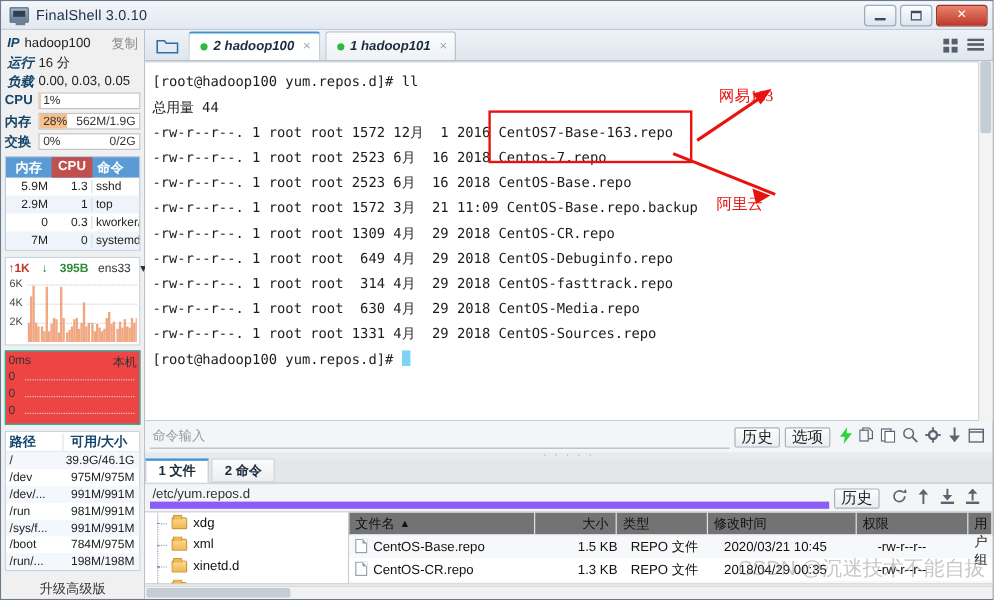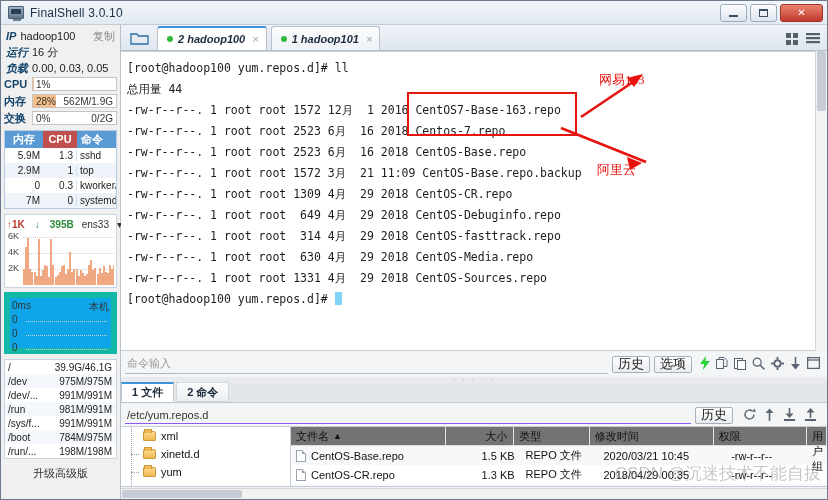--- a/index.html
+++ b/index.html
@@ -107,21 +107,21 @@
   .netlegend .dn { color: #2e8b3a; font-weight: bold; margin-left: 10px; }
   .netlegend .iface { margin-left: 8px; color: #333; }
   .graph { position: relative; height: 54px; }
   .graph .ylab { position: absolute; left: 1px; font-size: 9px; color: #444; }
   .graph .plot { position: absolute; left: 16px; right: 0; top: 0; bottom: 0; overflow: hidden; }
   .graph .plot .bar {
     position: absolute; bottom: 0; width: 2px; background: #f0a882;
   }
   .graph .grid { position: absolute; left: 16px; right: 0; border-top: 1px dotted #cfcfcf; }
 
-  .latbox { margin-top: 4px; border: 6px solid #14b8a6; background: #0ea5e9; padding: 2px; height: 62px; position: relative; }
+  .latbox { margin-top: 4px; border: 1px solid #14b8a6; background: #ef4444; padding: 2px; height: 62px; position: relative; }
   .latbox .hdr { display: flex; font-size: 10px; color: #333; }
   .latbox .hdr .r { margin-left: auto; }
   .latbox .zl { font-size: 10px; color: #333; height: 14px; position: relative; }
   .latbox .zl .dots { position: absolute; left: 14px; right: 2px; top: 7px; border-top: 1px dotted #d0d0d0; }
 
   .diskbox { margin-top: 5px; border: 1px solid #c8d4e0; background: #fff; }
   .diskbox .dh { display: flex; font-size: 11px; font-weight: bold; color: #14456b; height: 17px; align-items: center; border-bottom: 1px solid #dfe6ee;}
   .diskbox .dh .p { width: 48px; padding-left: 3px; border-right: 1px solid #dfe6ee; }
   .diskbox .dh .s { flex: 1; padding-left: 6px; }
   .diskbox .dr { display: flex; font-size: 10px; height: 14px; align-items: center; color: #222; }
@@ -214,21 +214,21 @@
   }
   .ltab.active { background: #fff; border-color: #c3c9d0; border-bottom-color: #fff; border-top: 2px solid #3f93d6; }
   .ltab:not(.active) { background: linear-gradient(#fafbfc,#eceff2); border-color:#d3d8dd; margin-left:2px;}
 
   
   .pathbar {
     position: absolute; left: 0; right: 0; top: 379px; height: 22px;
     background: #f4f5f7; display: flex; align-items: center; padding: 0 4px;
   }
   .pathbar .pinp {
-    flex: 1; height: 17px; border: none; border-bottom: 1px solid #8b5cf6;
+    flex: 1; height: 17px; border: none; border-bottom: 6px solid #8b5cf6;
     font-size: 11px; color: #333; display: flex; align-items: center; padding-left: 2px;
   }
   .pathicons { display: flex; align-items: center; gap: 8px; margin-left: 10px; padding-right: 6px; }
 
   
   .filearea { position: absolute; left: 0; right: 0; top: 401px; bottom: 12px; display: flex; }
   .tree {
     width: 170px; background: #fff; border: 1px solid #c6ccd3; border-left: none;
     font-size: 11px; overflow: hidden; position: relative;
   }
@@ -432,20 +432,24 @@
       <div class="hdr">
         <span>0ms</span>
         <span class="r">本机</span>
       </div>
       <div class="zl"><span>0</span><span class="dots"></span></div>
       <div class="zl"><span>0</span><span class="dots"></span></div>
       <div class="zl"><span>0</span><span class="dots"></span></div>
     </div>
 
     <div class="diskbox">
+      <div class="dh">
+        <div class="p">路径</div>
+        <div class="s">可用/大小</div>
+      </div>
       <div class="dr">
           <div class="p">/</div>
           <div class="s">39.9G/46.1G</div>
         </div>
       <div class="dr">
           <div class="p">/dev</div>
           <div class="s">975M/975M</div>
         </div>
       <div class="dr">
           <div class="p">/dev/...</div>
@@ -605,20 +609,25 @@
               <line x1="6.5" y1="10" x2="6.5" y2="3" stroke="#5a6470" stroke-width="1.6"></line>
               <polygon points="6.5,0 2.5,4.5 10.5,4.5" fill="#5a6470"></polygon>
               <rect x="1" y="11" width="11" height="2" fill="#5a6470"></rect>
             </svg></span>
       </div>
     </div>
 
     <div class="filearea">
       <div class="tree">
         <div class="vline" style="top:0;bottom:0;"></div>
+        <div class="ti">
+            <span class="dash" style="top:9px"></span>
+            <span class="fico"></span>
+            <span>xdg</span>
+          </div>
         <div class="ti">
             <span class="dash" style="top:45px"></span>
             <span class="fico"></span>
             <span>xml</span>
           </div>
         <div class="ti">
             <span class="dash" style="top:27px"></span>
             <span class="fico"></span>
             <span>xinetd.d</span>
           </div>

